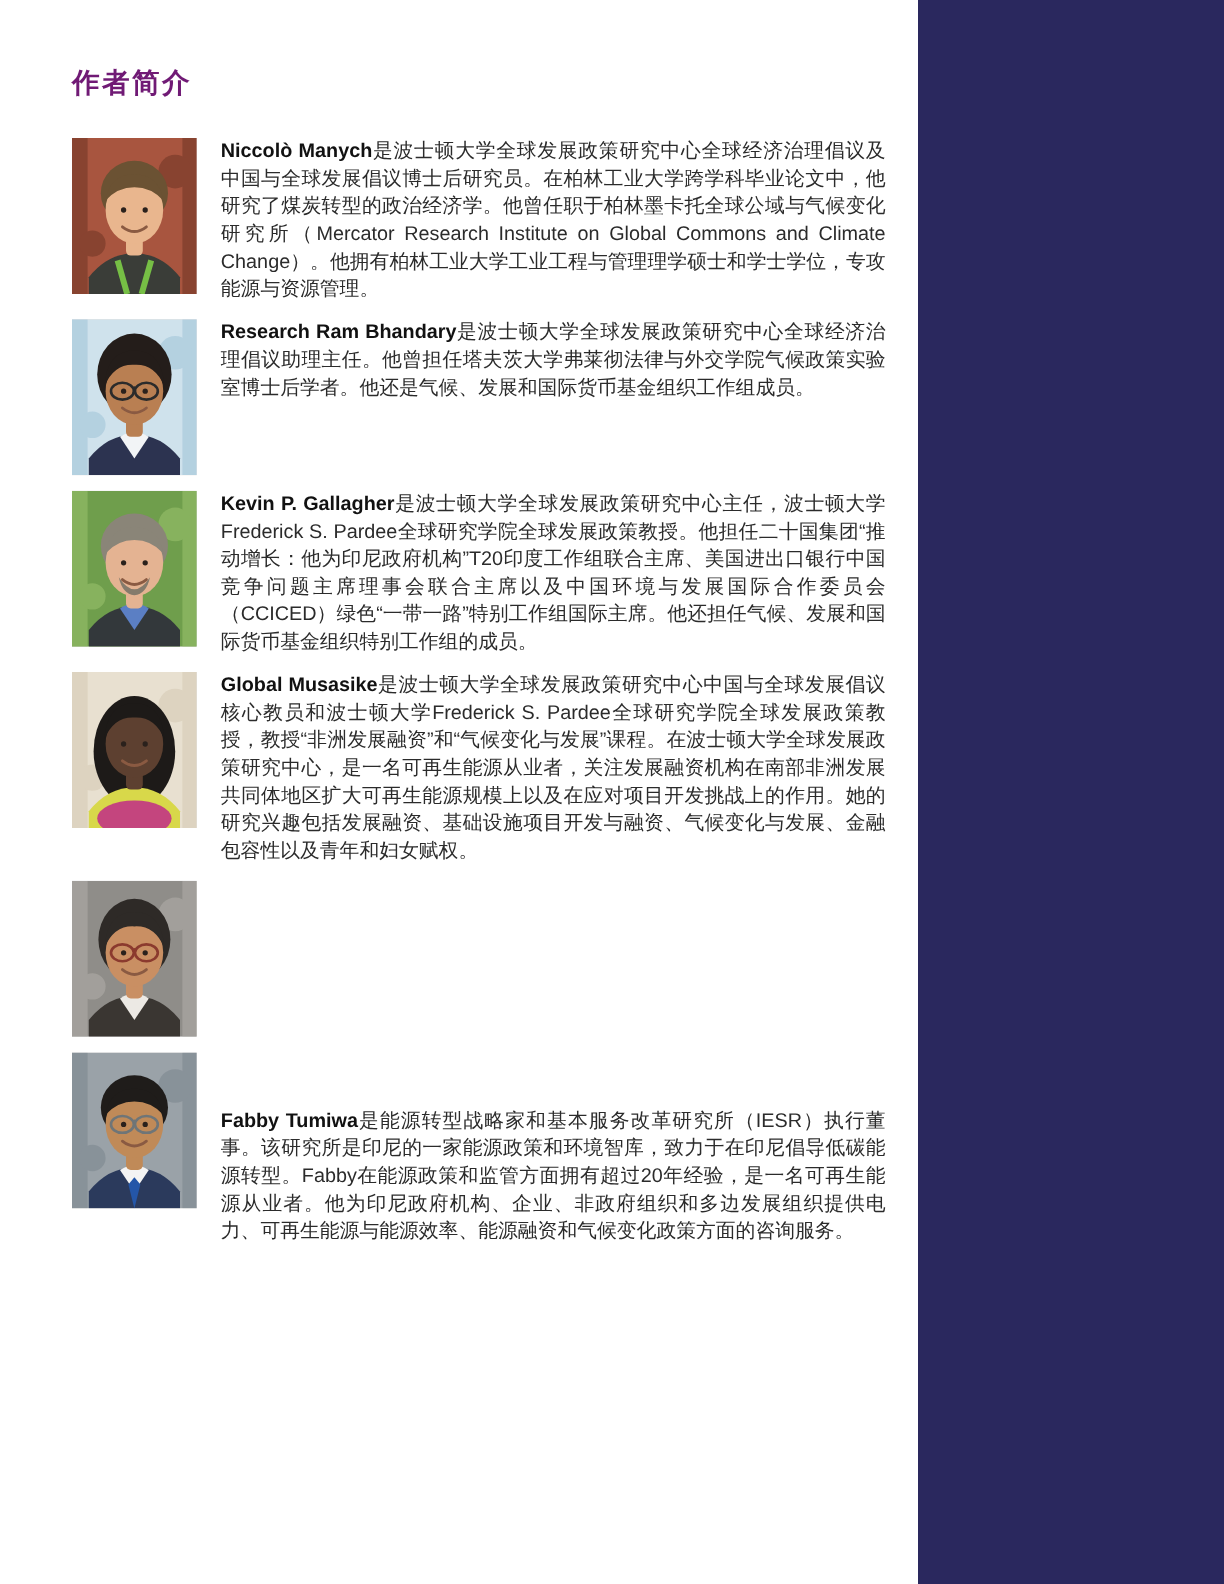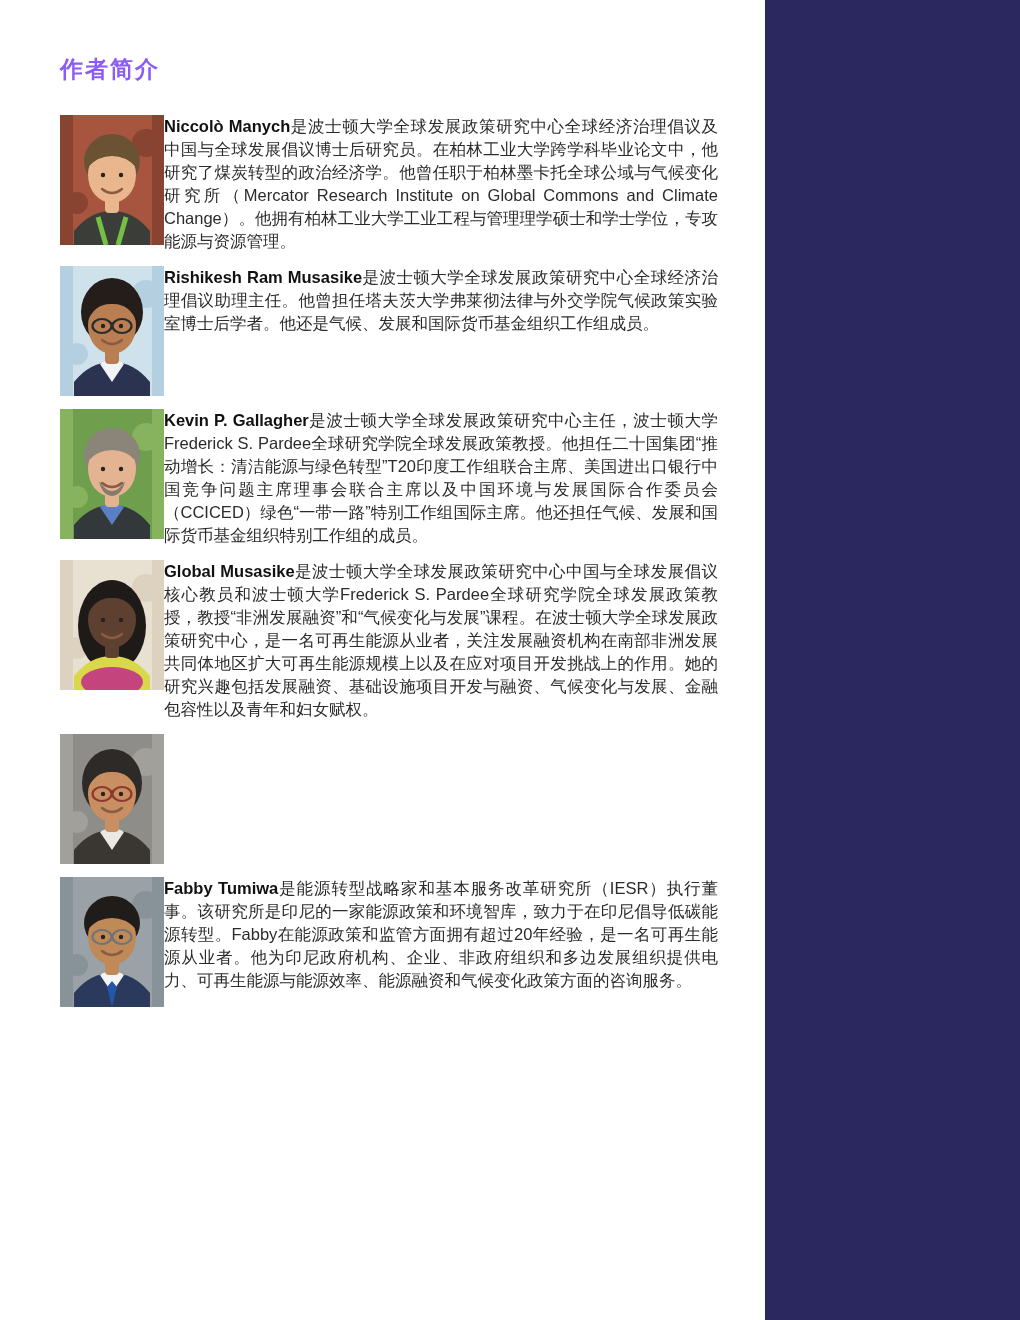--- a/index.html
+++ b/index.html
@@ -9,39 +9,39 @@
   }
   .sidebar-band {
     position:absolute; top:0; left:765px; width:255px; height:1320px;
   }
   .content {
     position:absolute; top:54px; left:60px; width:680px;
   }
   .page-title {
     margin:0 0 30px 0; font-size:23px; font-weight:bold; letter-spacing:2px;
   }
-  .bio-row { display:flex; align-items:flex-start; margin-bottom:13px; }
+  .bio-row { display:flex; align-items:flex-start; gap:20px; margin-bottom:13px; }
   .photo {
     flex:0 0 104px; width:104px; height:130px; overflow:hidden; background:#ddd;
   }
   .photo svg { display:block; }
   .bio-text {
     margin:0; width:554px; font-size:16.5px; line-height:23px; color:#2b2b2b;
     text-align:justify;
   }
   .bio-text b { font-weight:bold; color:#111111; }
 </style>
 </head>
 <body>
 
 <div class="page">
   <div class="sidebar-band" style="background: rgb(42, 40, 94);"></div>
 
   <main class="content">
-    <h1 class="page-title" style="color: #8b5cf6;">作者简介</h1>
+    <h1 class="page-title" style="color: #701a75;">作者简介</h1>
 
     <section class="bio-row">
       <div class="photo">
           <svg viewBox="0 0 104 130" width="104" height="130" xmlns="http://www.w3.org/2000/svg">
             <rect width="104" height="130" fill="#a8553f"></rect>
             <g fill="#6e3526" opacity="0.55">
               <rect x="0" y="0" width="13" height="130"></rect>
               <rect x="92" y="0" width="12" height="130"></rect>
               <circle cx="86" cy="28" r="14"></circle>
               <circle cx="17" cy="88" r="11"></circle>
@@ -80,21 +80,21 @@
             <circle cx="43" cy="60" r="2.2" fill="#2a211c"></circle>
             <circle cx="61" cy="60" r="2.2" fill="#2a211c"></circle>
             <path d="M42,74 Q52,82 62,74" stroke="#8a5a42" stroke-width="2.4" fill="none" stroke-linecap="round"></path>
             <g stroke="#2b2b2b" stroke-width="2.2" fill="none">
               <ellipse cx="42" cy="60" rx="9.5" ry="7"></ellipse>
               <ellipse cx="62" cy="60" rx="9.5" ry="7"></ellipse>
               <path d="M51,58 Q52,56 53,58"></path>
             </g>
           </svg>
         </div>
-      <p class="bio-text" style="color: rgb(43, 43, 43);"><b>Rishikesh Ram Musasike</b><span>是波士顿大学全球发展政策研究中心全球经济治理倡议助理主任。他曾担任塔夫茨大学弗莱彻法律与外交学院气候政策实验室博士后学者。他还是气候、发展和国际货币基金组织工作组成员。</span></p>
+      <p class="bio-text" style="color: rgb(43, 43, 43);"><b>Research Ram Bhandary</b><span>是波士顿大学全球发展政策研究中心全球经济治理倡议助理主任。他曾担任塔夫茨大学弗莱彻法律与外交学院气候政策实验室博士后学者。他还是气候、发展和国际货币基金组织工作组成员。</span></p>
     </section>
 
     <section class="bio-row">
       <div class="photo">
           <svg viewBox="0 0 104 130" width="104" height="130" xmlns="http://www.w3.org/2000/svg">
             <rect width="104" height="130" fill="#6f9e4c"></rect>
             <g fill="#9cc36d" opacity="0.55">
               <rect x="0" y="0" width="13" height="130"></rect>
               <rect x="92" y="0" width="12" height="130"></rect>
               <circle cx="86" cy="28" r="14"></circle>
@@ -105,21 +105,21 @@
             <path d="M40,98 L52,116 L64,98 Q58,94 52,94 Q46,94 40,98 Z" fill="#5b7fc4"></path>
             <rect x="45" y="78" width="14" height="20" rx="4" fill="#e4b392"></rect>
             <ellipse cx="52" cy="60" rx="24" ry="28" fill="#e4b392"></ellipse>
             <path d="M28,52 Q31,31 52,30 Q73,31 76,52 Q66,41 52,41 Q38,41 28,52 Z" fill="#8a8578"></path>
             <path d="M39,72 Q52,92 65,72 Q62,86 52,87 Q42,86 39,72 Z" fill="#7a7468" opacity="0.9"></path>
             <circle cx="43" cy="60" r="2.2" fill="#2a211c"></circle>
             <circle cx="61" cy="60" r="2.2" fill="#2a211c"></circle>
             <path d="M42,74 Q52,82 62,74" stroke="#8a5a42" stroke-width="2.4" fill="none" stroke-linecap="round"></path>
           </svg>
         </div>
-      <p class="bio-text" style="color: rgb(43, 43, 43);"><b>Kevin P. Gallagher</b><span>是波士顿大学全球发展政策研究中心主任，波士顿大学Frederick S. Pardee全球研究学院全球发展政策教授。他担任二十国集团“推动增长：清洁能源与绿色转型”T20印度工作组联合主席、美国进出口银行中国竞争问题主席理事会联合主席以及中国环境与发展国际合作委员会（CCICED）绿色“一带一路”特别工作组国际主席。他还担任气候、发展和国际货币基金组织特别工作组的成员。</span></p>
+      <p class="bio-text" style="color: rgb(43, 43, 43);"><b>Kevin P. Gallagher</b><span>是波士顿大学全球发展政策研究中心主任，波士顿大学Frederick S. Pardee全球研究学院全球发展政策教授。他担任二十国集团“推动增长：他为印尼政府机构”T20印度工作组联合主席、美国进出口银行中国竞争问题主席理事会联合主席以及中国环境与发展国际合作委员会（CCICED）绿色“一带一路”特别工作组国际主席。他还担任气候、发展和国际货币基金组织特别工作组的成员。</span></p>
     </section>
 
     <section class="bio-row">
       <div class="photo">
           <svg viewBox="0 0 104 130" width="104" height="130" xmlns="http://www.w3.org/2000/svg">
             <rect width="104" height="130" fill="#e8e0d0"></rect>
             <g fill="#d4c8b2" opacity="0.55">
               <rect x="0" y="0" width="13" height="130"></rect>
               <rect x="92" y="0" width="12" height="130"></rect>
               <circle cx="86" cy="28" r="14"></circle>
@@ -187,16 +187,16 @@
             <circle cx="43" cy="60" r="2.2" fill="#2a211c"></circle>
             <circle cx="61" cy="60" r="2.2" fill="#2a211c"></circle>
             <path d="M42,74 Q52,82 62,74" stroke="#8a5a42" stroke-width="2.4" fill="none" stroke-linecap="round"></path>
             <g stroke="#6f7577" stroke-width="2.2" fill="none">
               <ellipse cx="42" cy="60" rx="9.5" ry="7"></ellipse>
               <ellipse cx="62" cy="60" rx="9.5" ry="7"></ellipse>
               <path d="M51,58 Q52,56 53,58"></path>
             </g>
           </svg>
         </div>
-      <p class="bio-text" style="color: rgb(43, 43, 43);"><b>Fabby Tumiwa</b><span>是能源转型战略家和基本服务改革研究所（IESR）执行董事。该研究所是印尼的一家能源政策和环境智库，致力于在印尼倡导低碳能源转型。Fabby在能源政策和监管方面拥有超过20年经验，是一名可再生能源从业者。他为印尼政府机构、企业、非政府组织和多边发展组织提供电力、可再生能源与能源效率、能源融资和气候变化政策方面的咨询服务。</span></p>
+      <p class="bio-text" style="color: rgb(43, 43, 43); margin-top: 46px;"><b>Fabby Tumiwa</b><span>是能源转型战略家和基本服务改革研究所（IESR）执行董事。该研究所是印尼的一家能源政策和环境智库，致力于在印尼倡导低碳能源转型。Fabby在能源政策和监管方面拥有超过20年经验，是一名可再生能源从业者。他为印尼政府机构、企业、非政府组织和多边发展组织提供电力、可再生能源与能源效率、能源融资和气候变化政策方面的咨询服务。</span></p>
     </section>
   </main>
 </div>
 
 </body></html>

